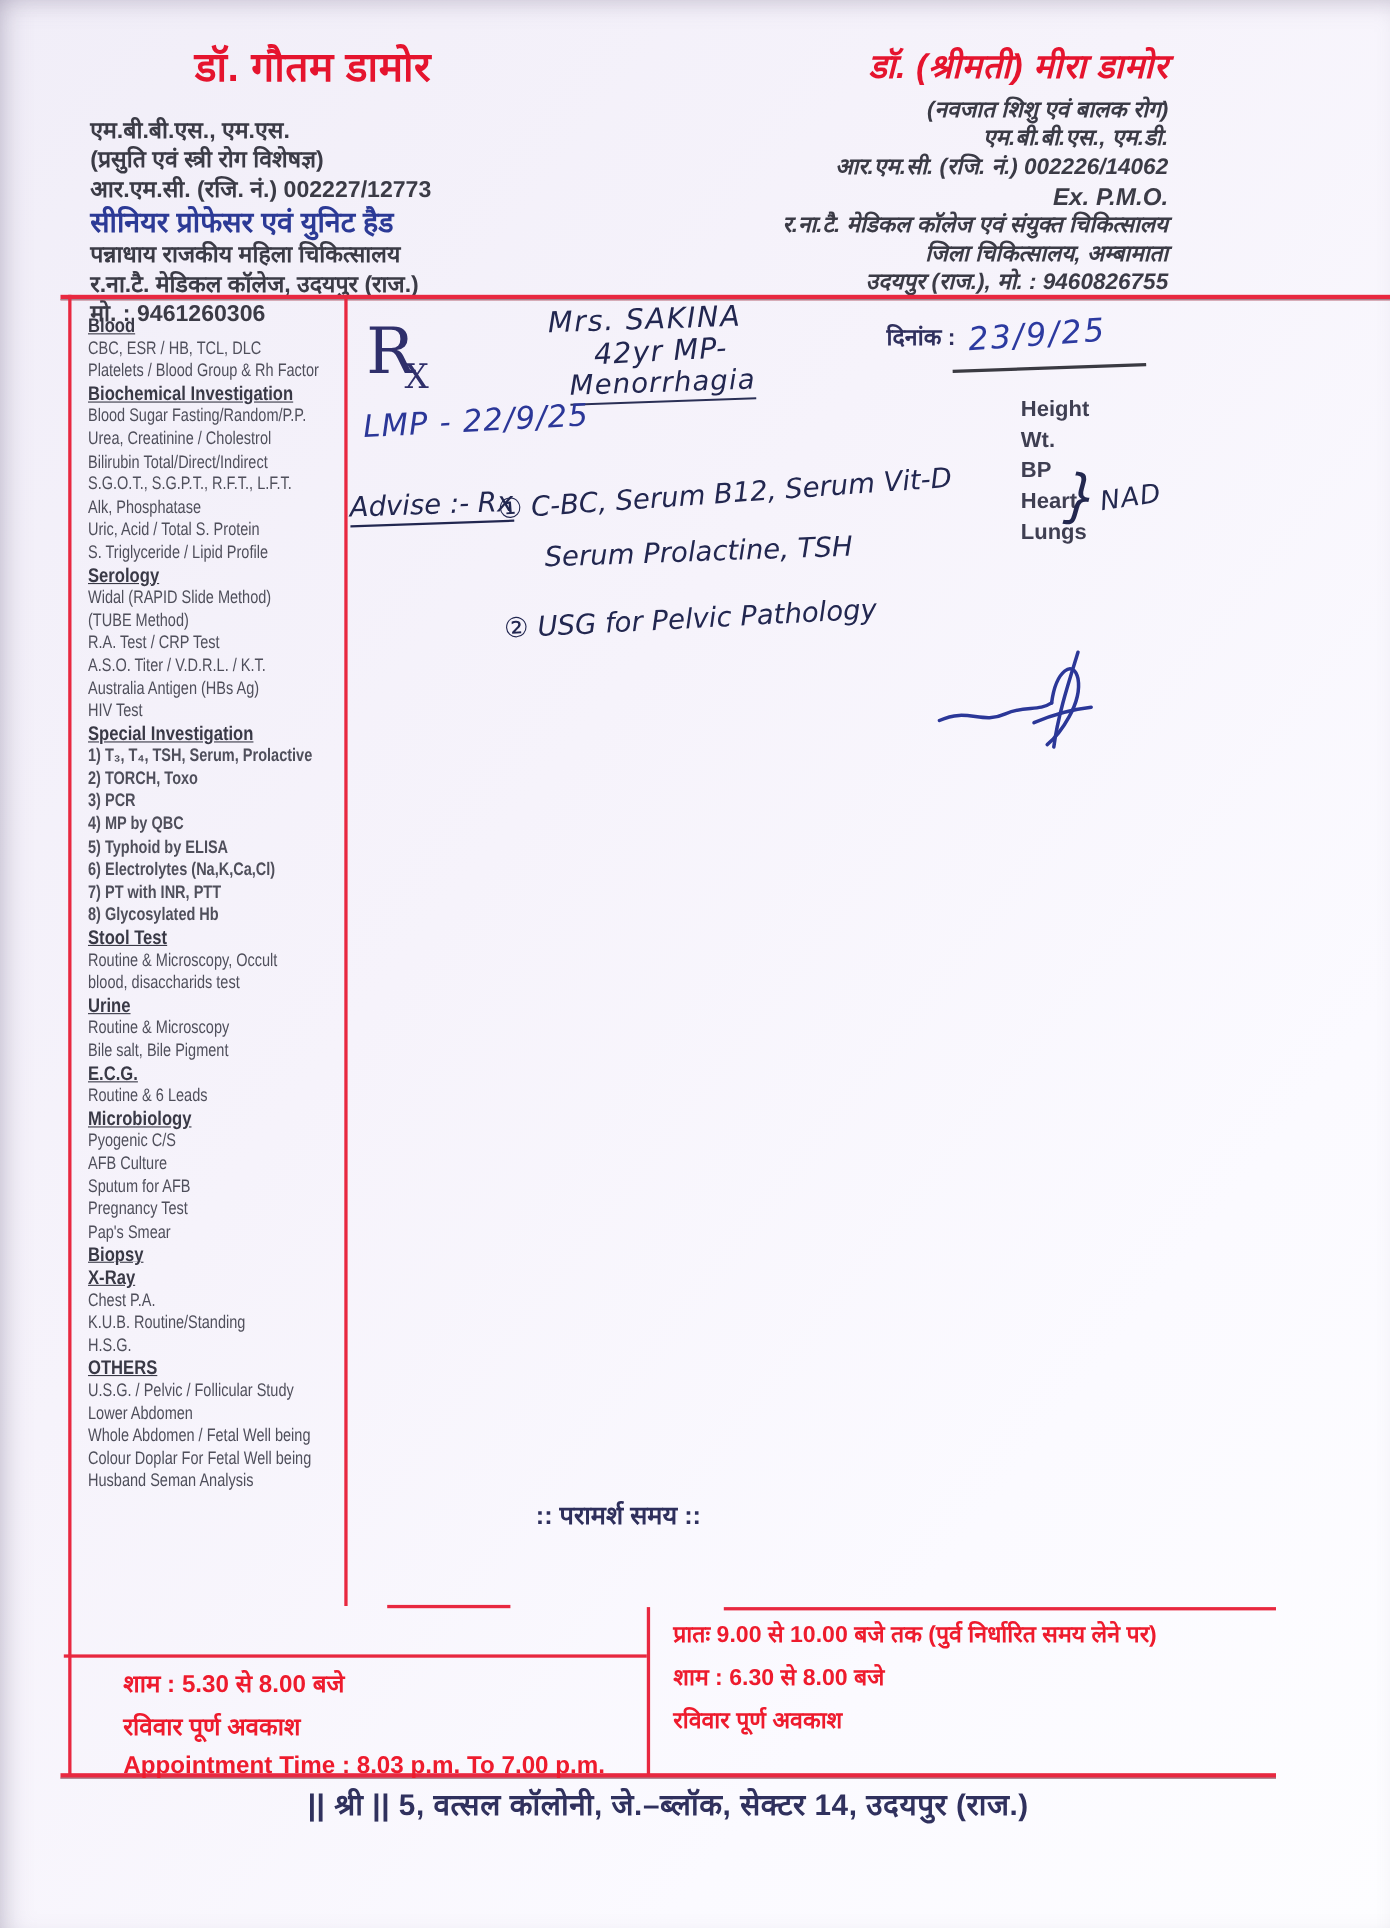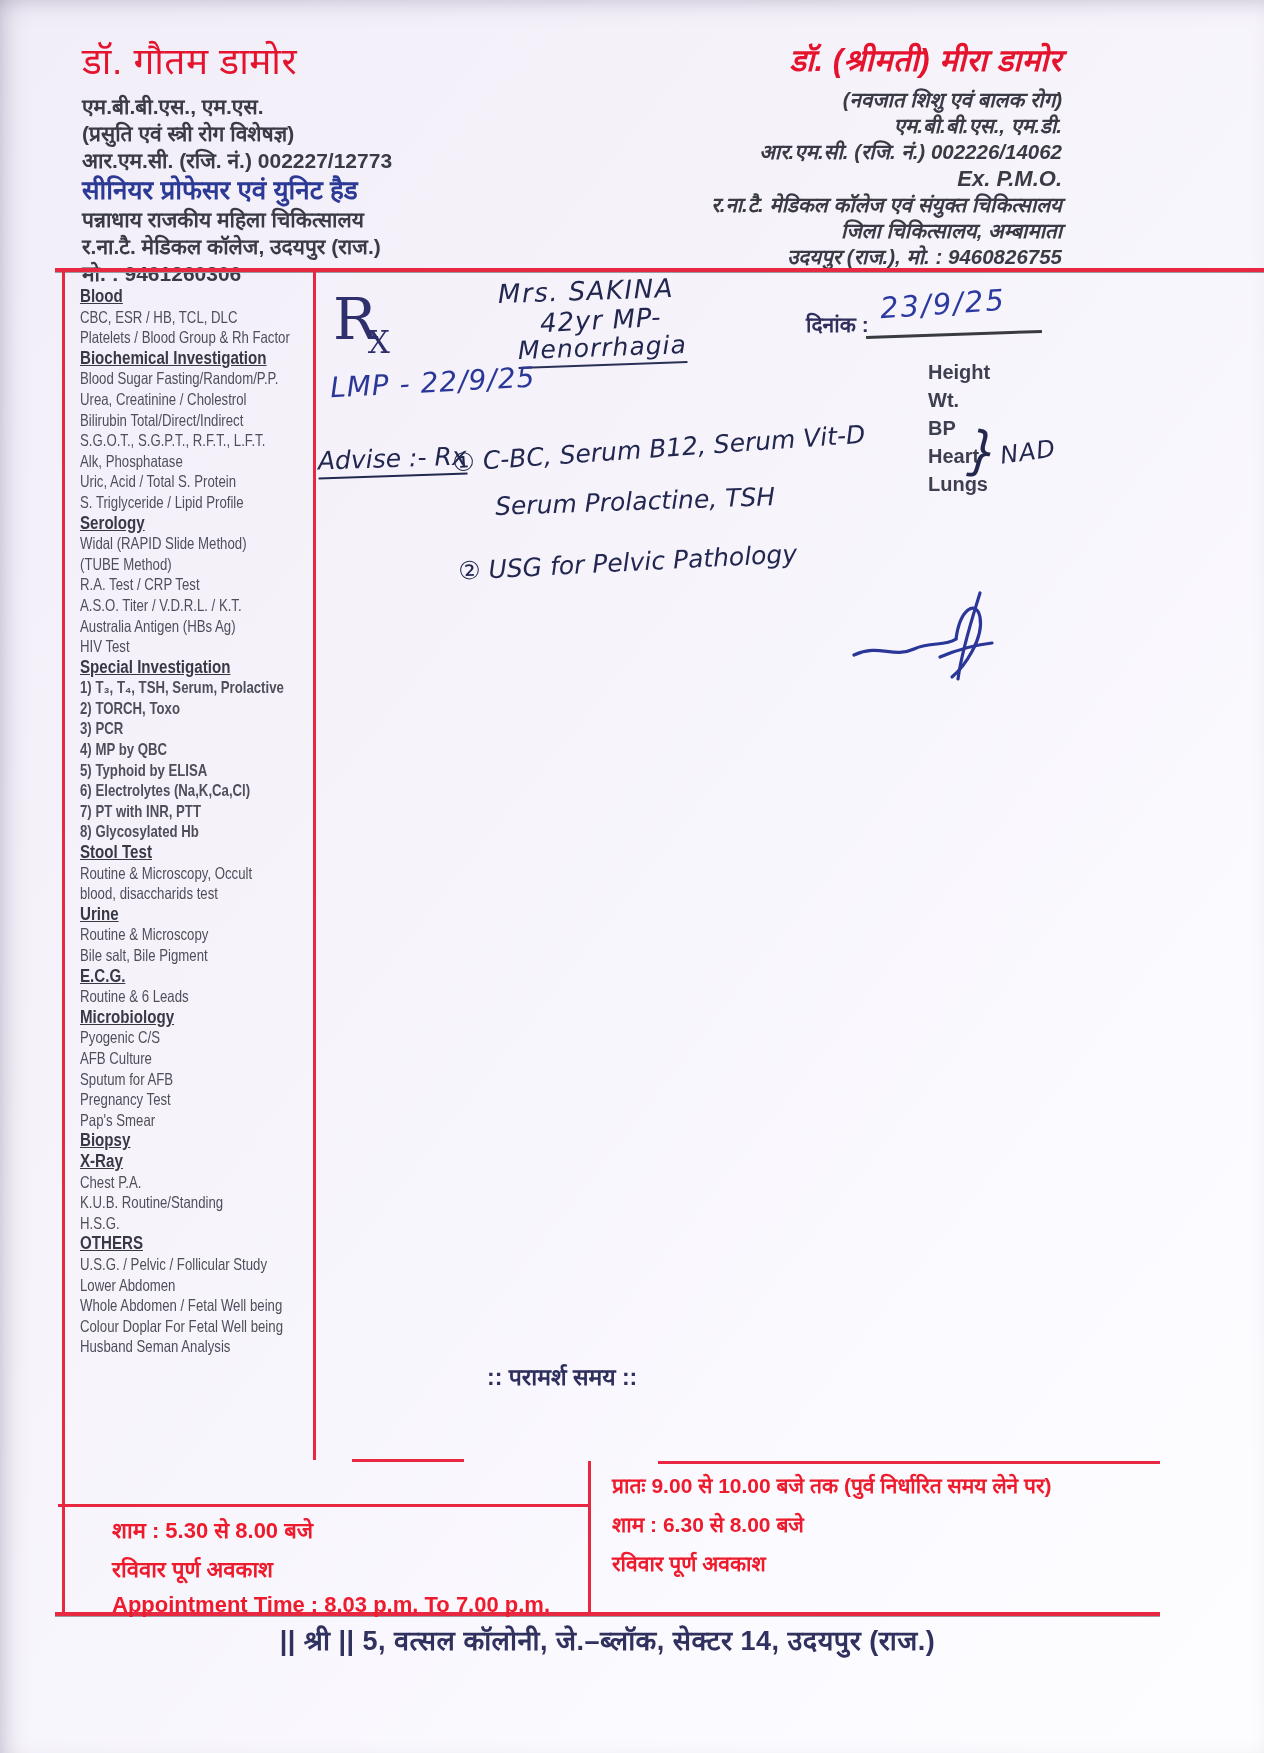--- a/index.html
+++ b/index.html
@@ -5,21 +5,21 @@
   html,body{margin:0;padding:0;background:#d8d5de;}
   .page{
     position:relative;width:1264px;height:1753px;margin:0 auto;
     background:linear-gradient(128deg,#f1eef8 0%,#f6f3fb 40%,#fbfaff 75%,#fdfdff 100%);
     overflow:hidden;font-family:"Liberation Sans",sans-serif;
     box-shadow:inset 18px 0 28px -18px rgba(120,110,140,.45), inset 0 14px 24px -14px rgba(120,110,140,.35);
   }
 
   
   .hdr-left{position:absolute;left:82px;top:34px;color:#3b3b46;}
-  .hdr-left .doc-name{font-size:37px;font-weight:normal;color:#e5142e;letter-spacing:.5px;margin-bottom:8px;}
+  .hdr-left .doc-name{font-size:37px;font-weight:bold;color:#e5142e;letter-spacing:.5px;margin-bottom:20px;text-align:right;}
   .hdr-left .h-line{font-size:21px;line-height:27px;font-weight:bold;}
   .hdr-left .designation{font-size:26px;line-height:32px;font-weight:bold;color:#2c3a96;}
   .hdr-right{position:absolute;right:202px;top:38px;width:560px;text-align:right;color:#3b3b46;font-style:italic;}
   .hdr-right .doc-name{font-size:31px;font-weight:bold;color:#e5142e;letter-spacing:.5px;margin-bottom:7px;}
   .hdr-right .h-line{font-size:20.5px;line-height:26px;font-weight:bold;}
   .hdr-right .designation{font-size:22px;line-height:27px;font-weight:bold;color:#3b3b46;}
 
   
   .rule-top{position:absolute;left:55px;right:0;top:268px;height:3.5px;background:#e82840;border-bottom:1.5px solid #9a9aa2;}
   .vline-left{position:absolute;left:62px;top:268px;width:3px;height:1346px;background:#e82840;}
@@ -30,21 +30,21 @@
   .lab-item{transform:scaleX(.8);transform-origin:0 50%;white-space:nowrap;}
   .lab-heading{font-size:18px;font-weight:bold;text-decoration:underline;color:#393946;transform:scaleX(.84);transform-origin:0 50%;white-space:nowrap;}
   .lab-item.bold{font-weight:bold;}
 
   
   .rx{position:absolute;left:333px;top:290px;color:#2f2f6b;font-family:"DejaVu Serif",serif;font-weight:normal;}
   .rx-main{font-size:58px;line-height:1;}
   .rx-sub{font-size:31px;margin-left:-9px;position:relative;top:14px;}
 
   
-  .date-label{position:absolute;left:806px;top:310px;font-size:21px;font-weight:bold;color:#30305e;}
+  .date-label{position:absolute;left:806px;top:292px;font-size:21px;font-weight:bold;color:#30305e;}
   .date-underline{position:absolute;left:866px;top:333px;width:176px;height:2.5px;background:#3a3a42;transform:rotate(-2deg);}
   .vitals{position:absolute;left:928px;top:358px;font-size:20px;font-weight:bold;color:#3f3f52;line-height:28px;}
 
   
   .hw{position:absolute;font-family:"DejaVu Sans",sans-serif;font-style:italic;color:#222750;white-space:nowrap;}
   .hw-name{left:498px;top:276px;font-size:26px;letter-spacing:1.5px;transform:rotate(-2deg);}
   .hw-age{left:540px;top:305px;font-size:26px;letter-spacing:1px;transform:rotate(-3deg);}
   .hw-dx{left:518px;top:333px;font-size:25px;letter-spacing:1px;transform:rotate(-2deg);border-bottom:2.5px solid #2a2f55;padding-bottom:2px;}
   .hw-date{left:880px;top:287px;font-size:29px;color:#2c3aa0;letter-spacing:2px;transform:rotate(-4deg);}
   .hw-lmp{left:330px;top:366px;font-size:28px;color:#2b3798;letter-spacing:1px;transform:rotate(-3deg);}

